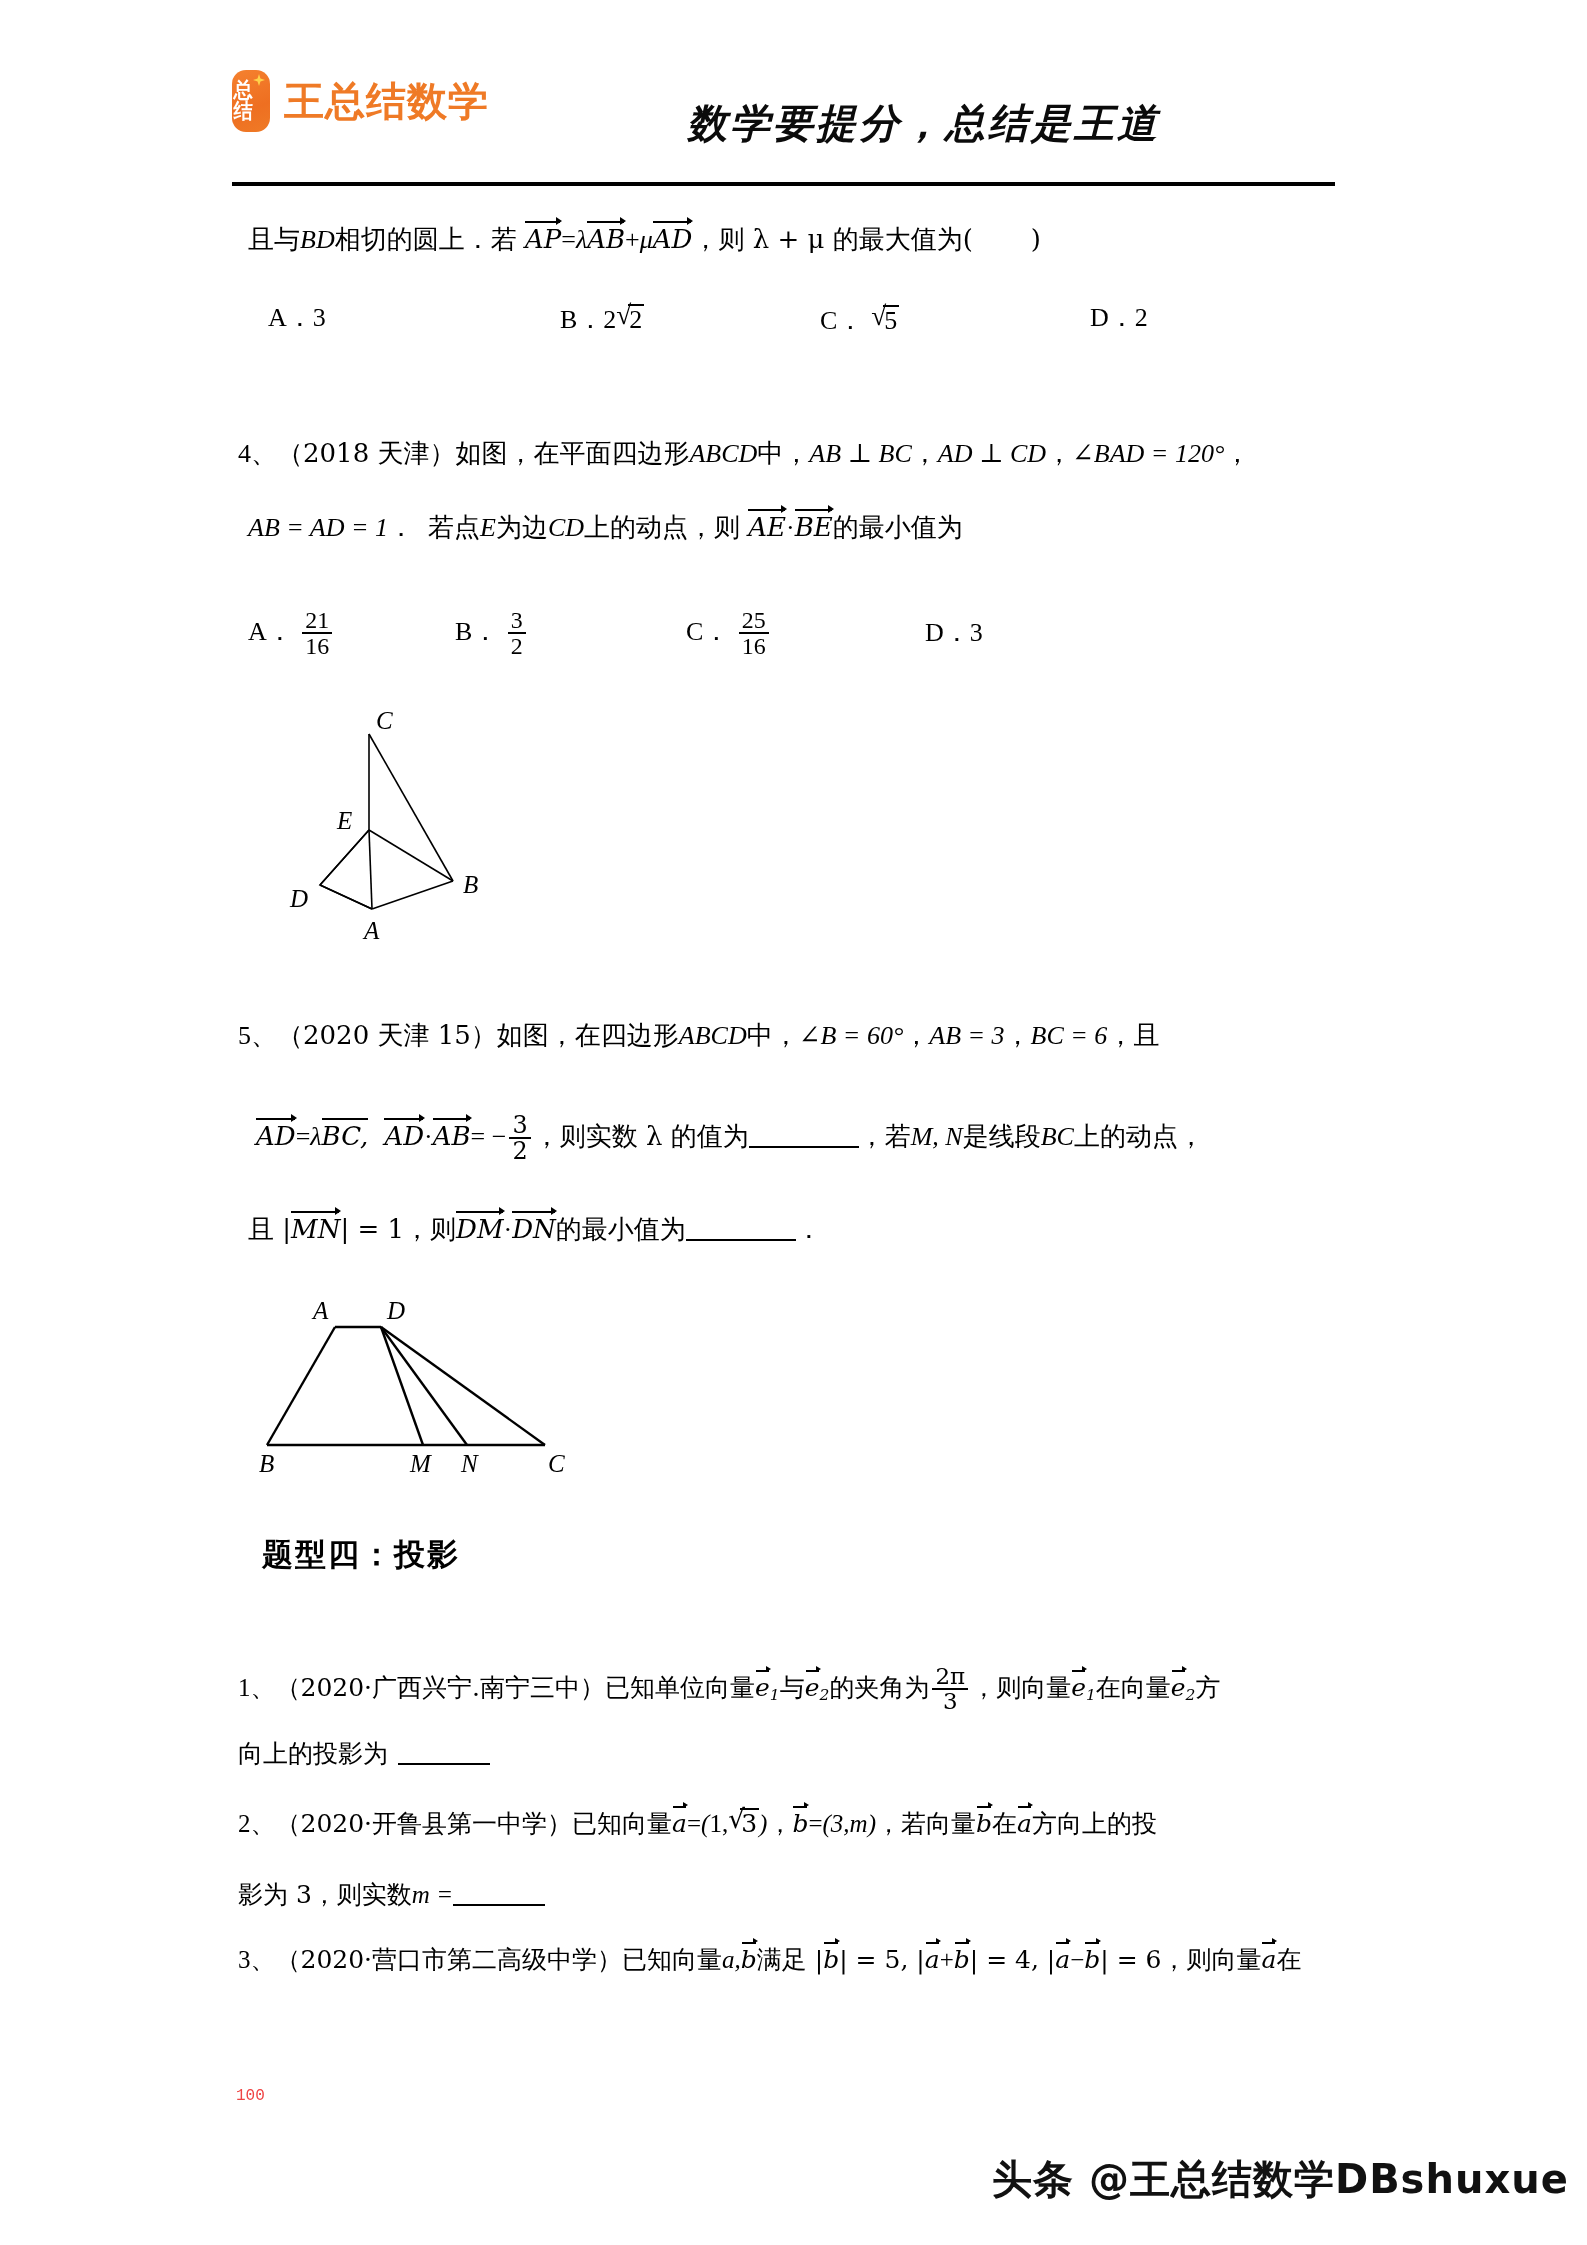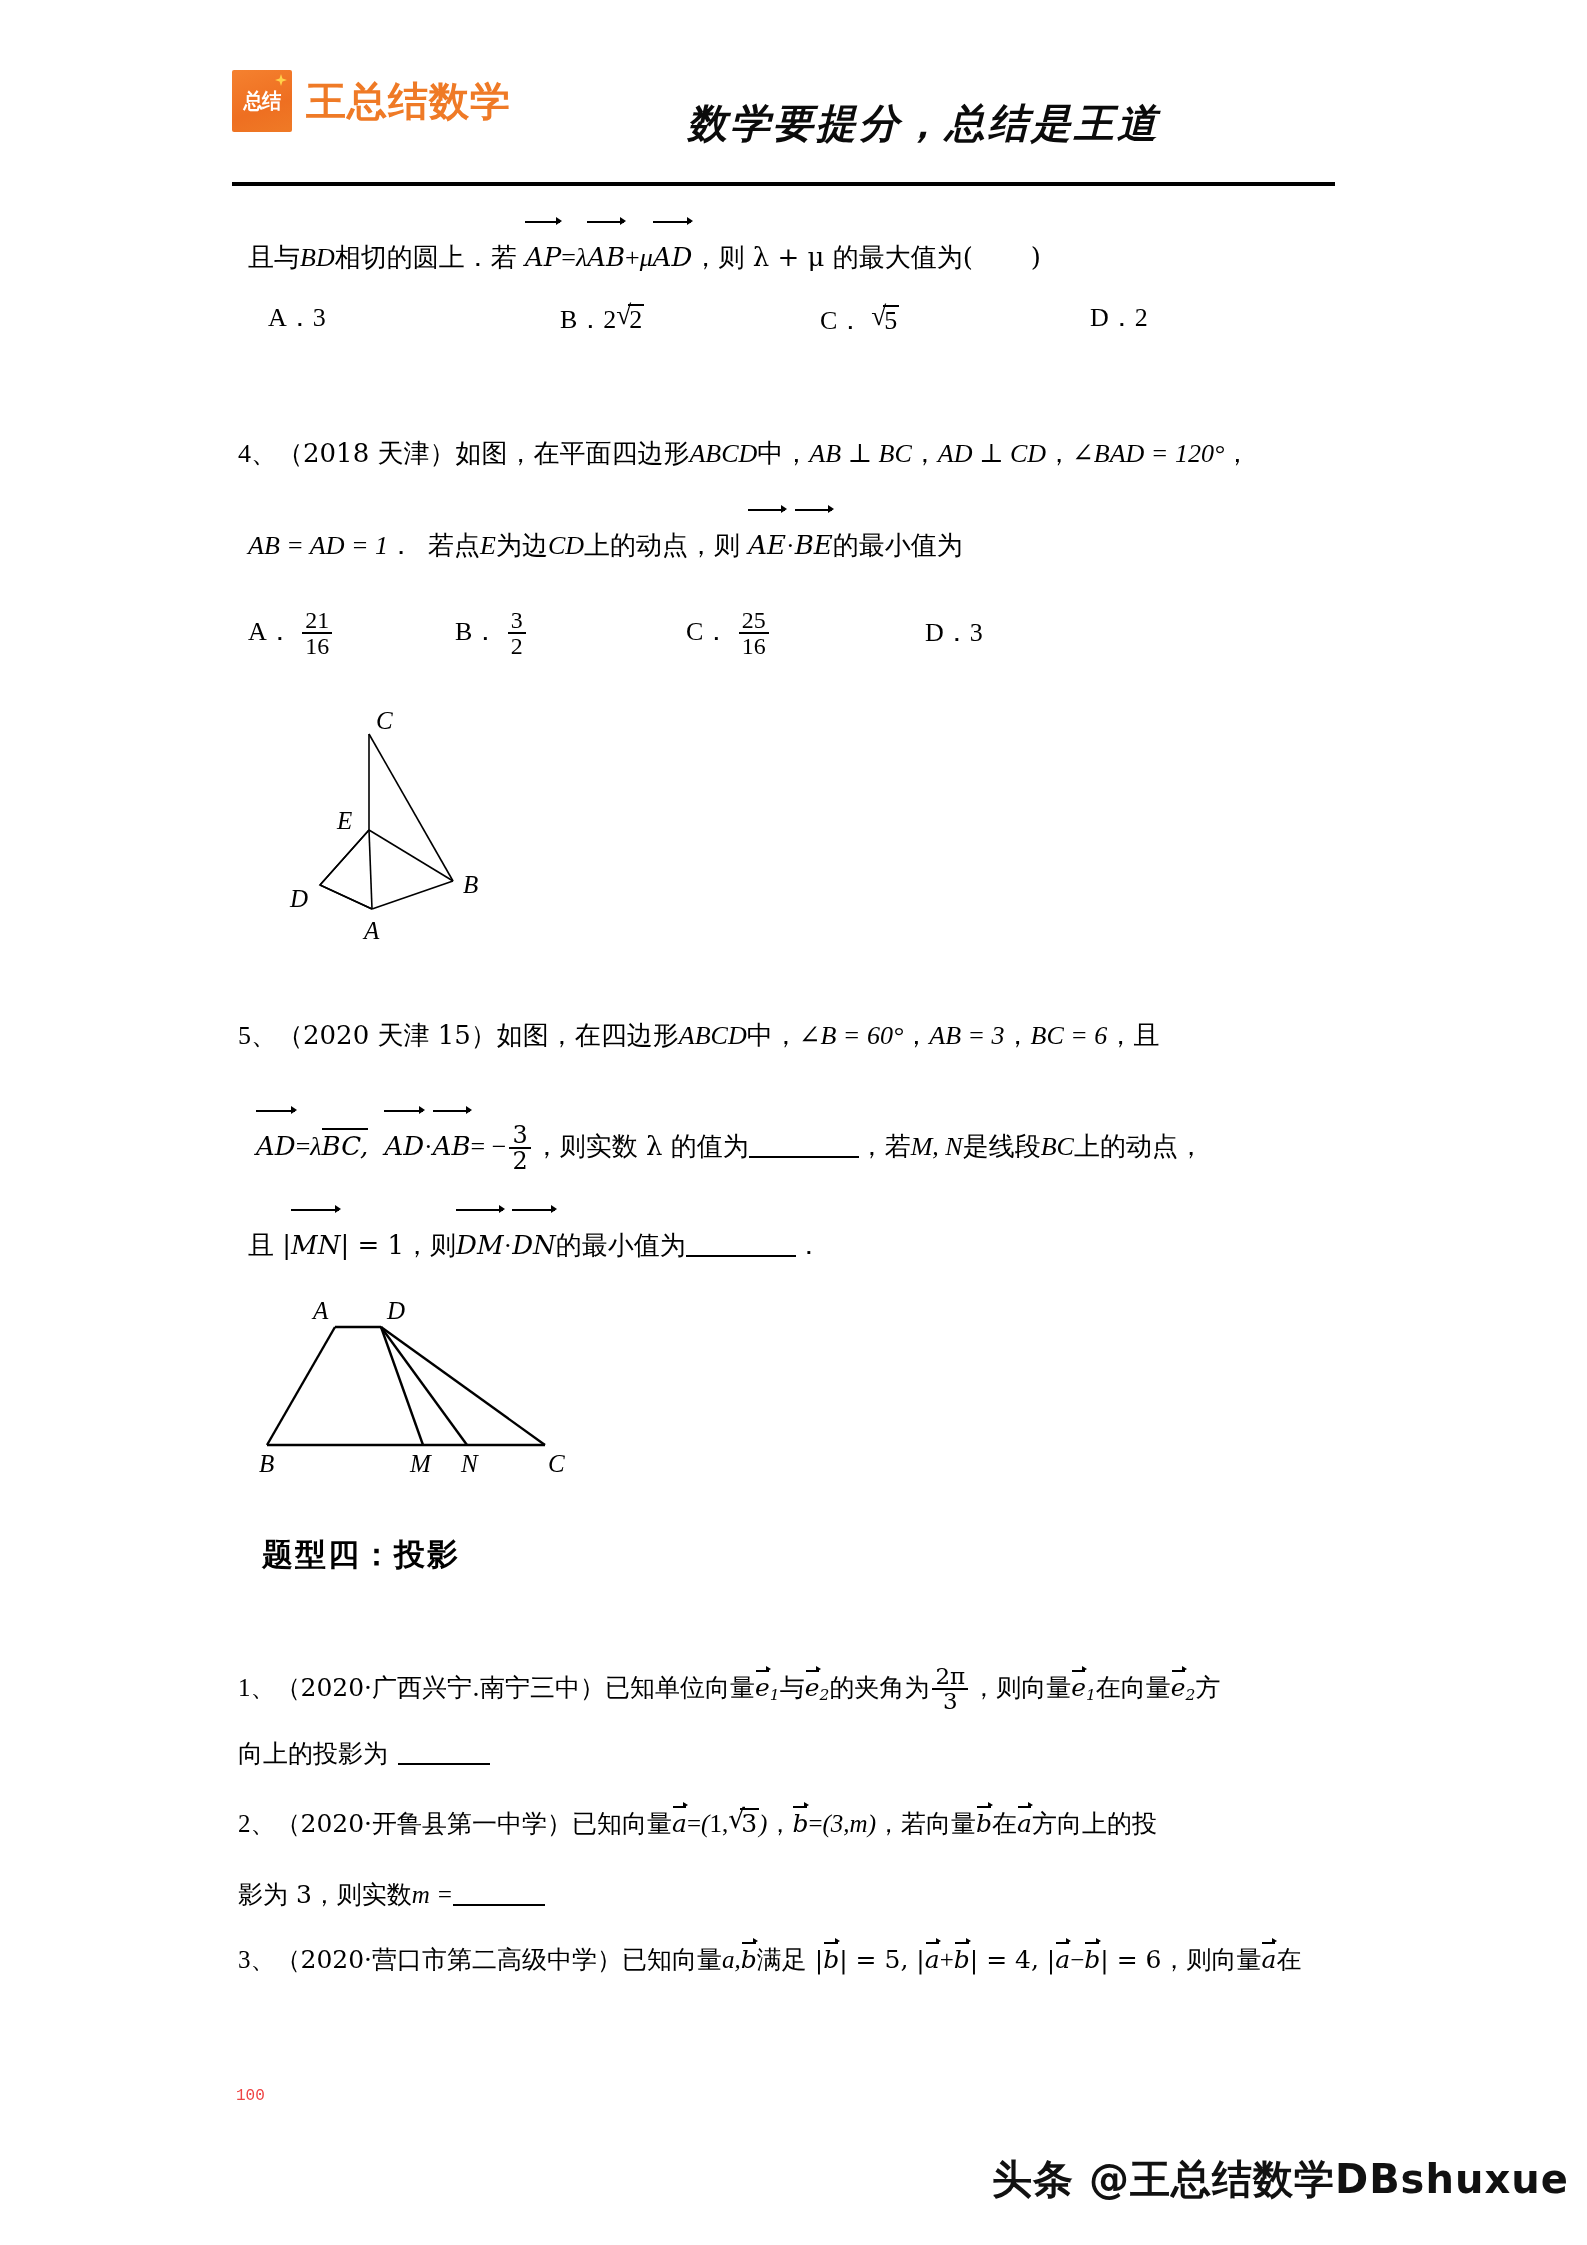--- a/index.html
+++ b/index.html
@@ -31,23 +31,23 @@
   .logo-wrap {
     position: absolute;
     left: 0;
     top: 8px;
     display: flex;
     align-items: center;
     gap: 14px;
   }
   .logo-badge {
     position: relative;
-    width: 60px;
+    width: 38px;
     height: 62px;
-    border-radius: 2px;
+    border-radius: 14px;
     background: linear-gradient(160deg, #f5812f 0%, #ee6f21 60%, #ef7a26 100%);
     display: flex;
     align-items: center;
     justify-content: center;
     box-shadow: none;
   }
   .logo-badge .badge-text {
     color: #ffffff;
     font-family: "DejaVu Sans", sans-serif;
     font-weight: bold;
@@ -104,21 +104,21 @@
     color: #000;
   }
   .cn { font-family: "DejaVu Serif", "Liberation Serif", serif; }
   .mi { font-family: "Liberation Serif", "DejaVu Serif", serif; font-style: italic; }
   .mn { font-family: "Liberation Serif", "DejaVu Serif", serif; font-style: normal; }
 
   .vecwrap {
     position: relative;
     display: inline-block;
     font-style: italic;
-    padding-top: 20px;
+    padding-top: 2px;
   }
   .vecwrap::before {
     content: "";
     position: absolute;
     left: 0;
     right: 1px;
     top: -3px;
     height: 2px;
     background: #000;
   }

